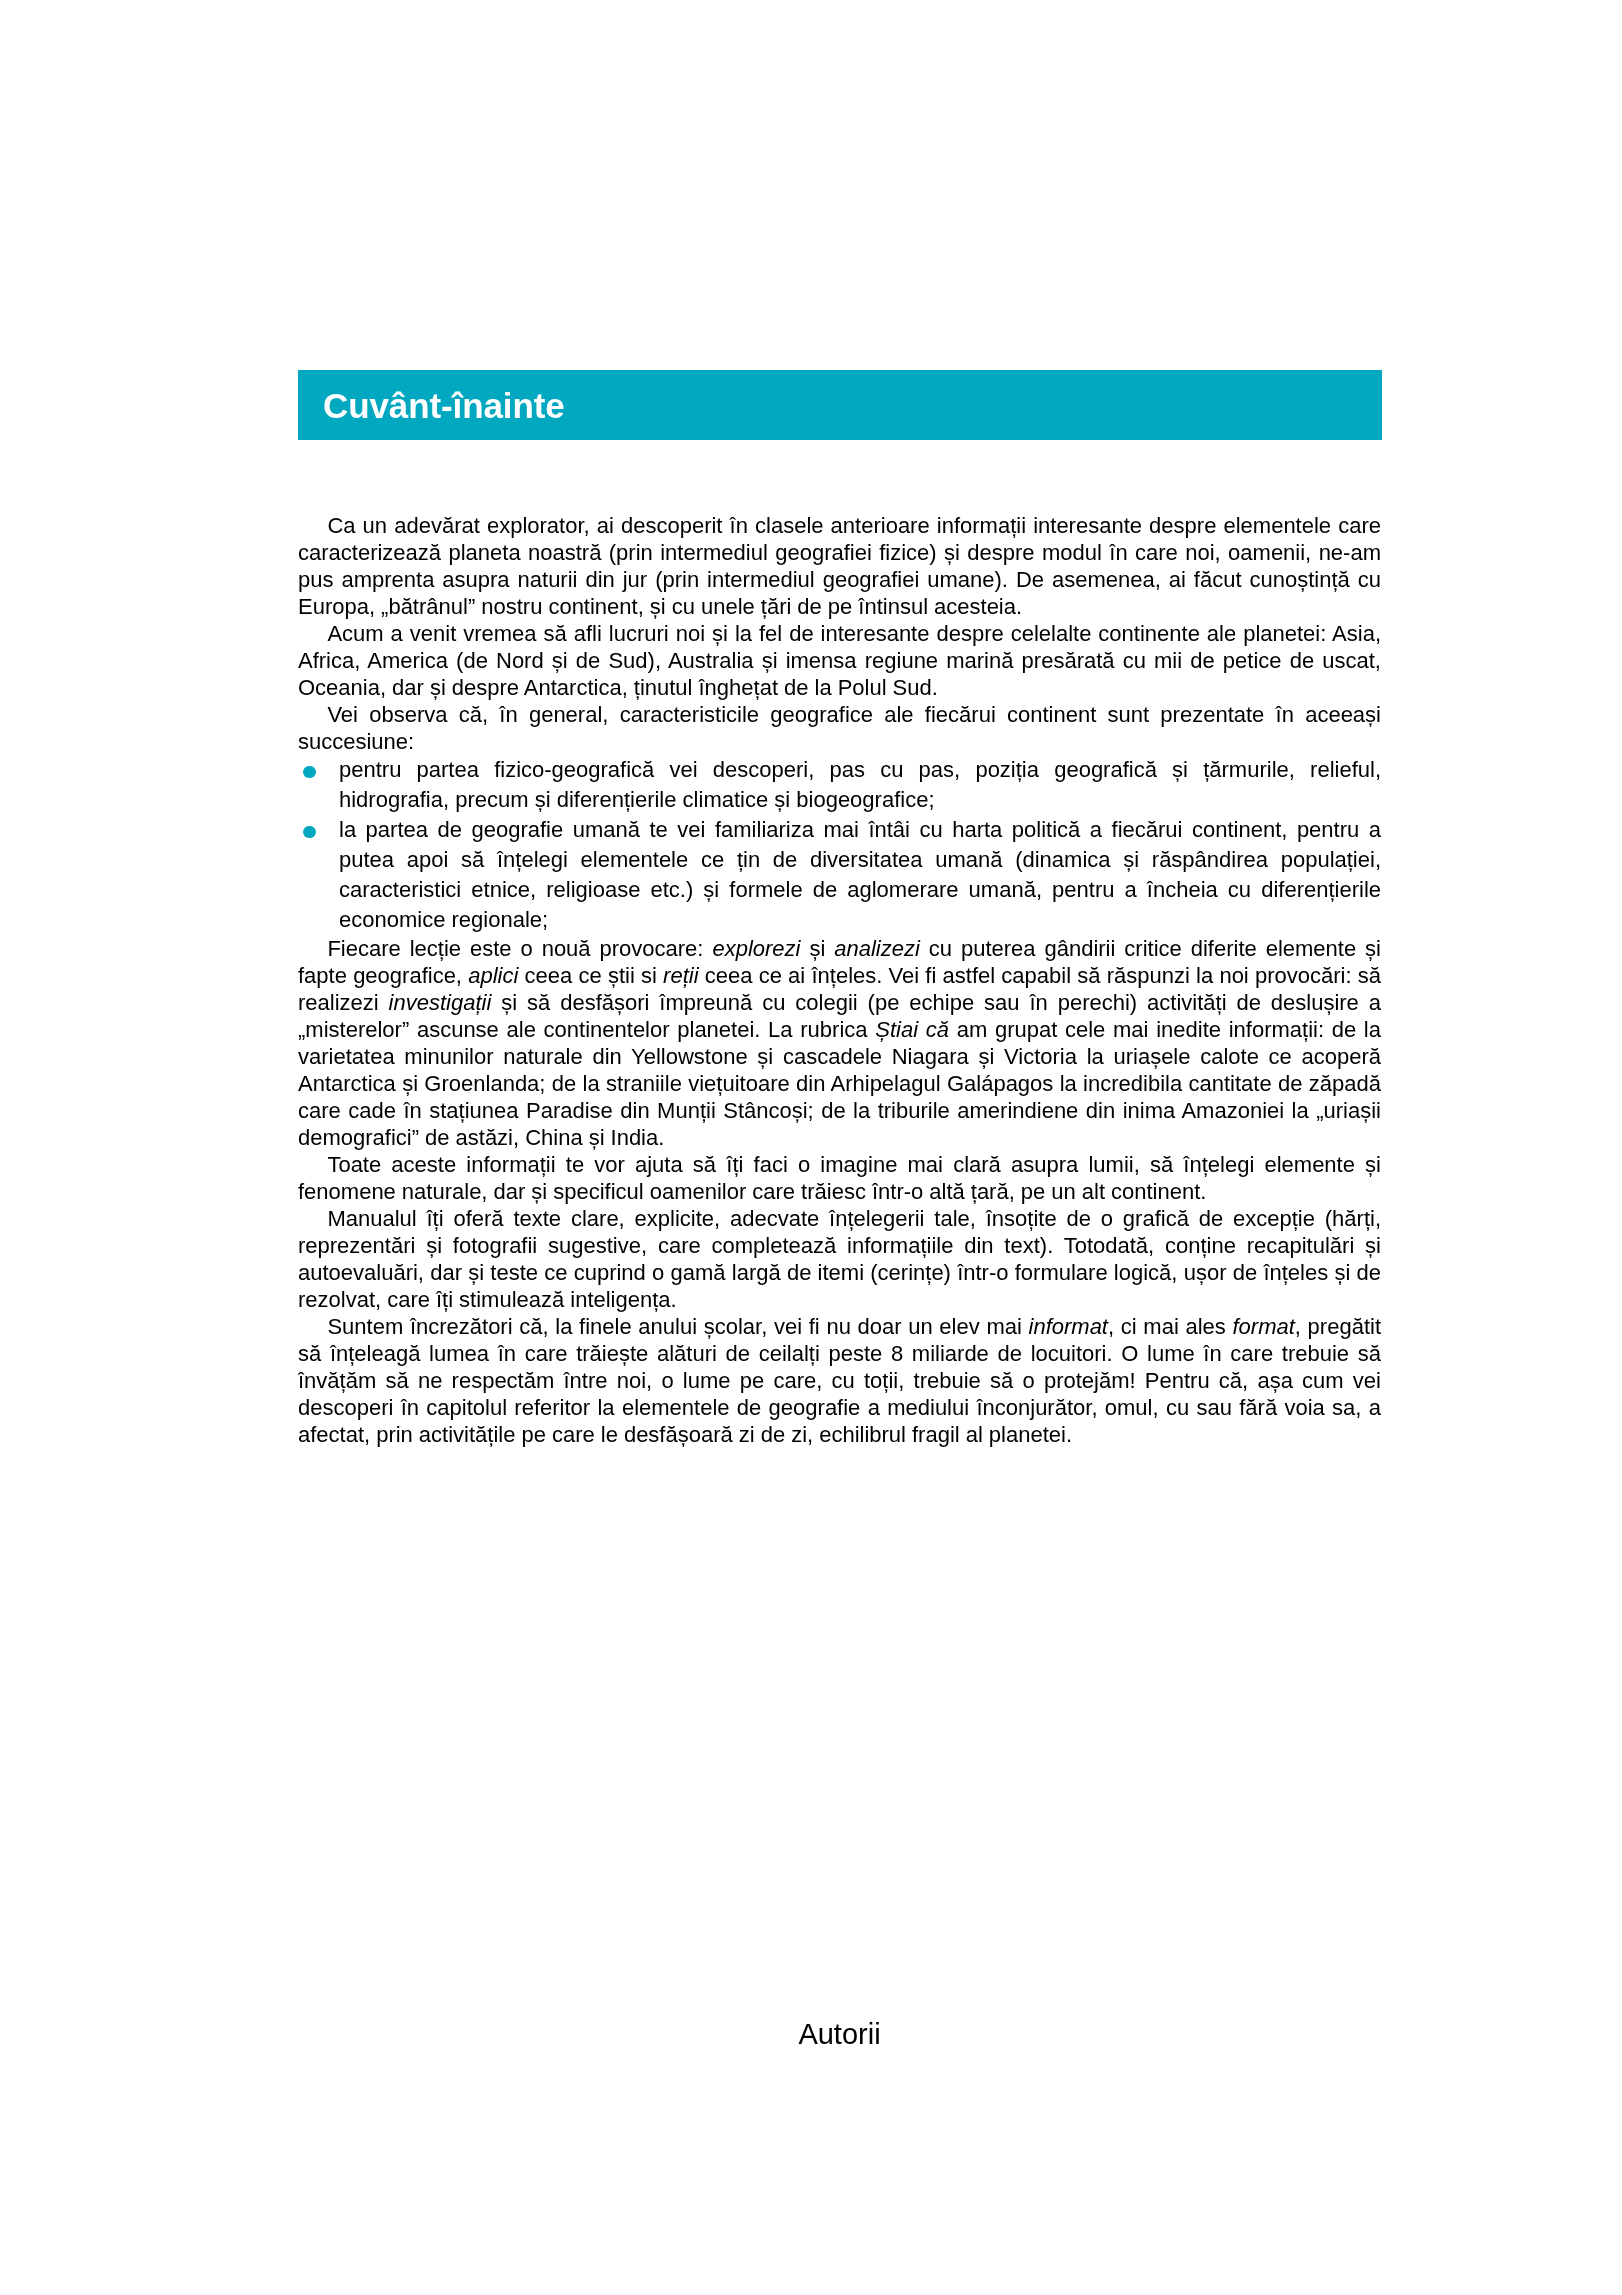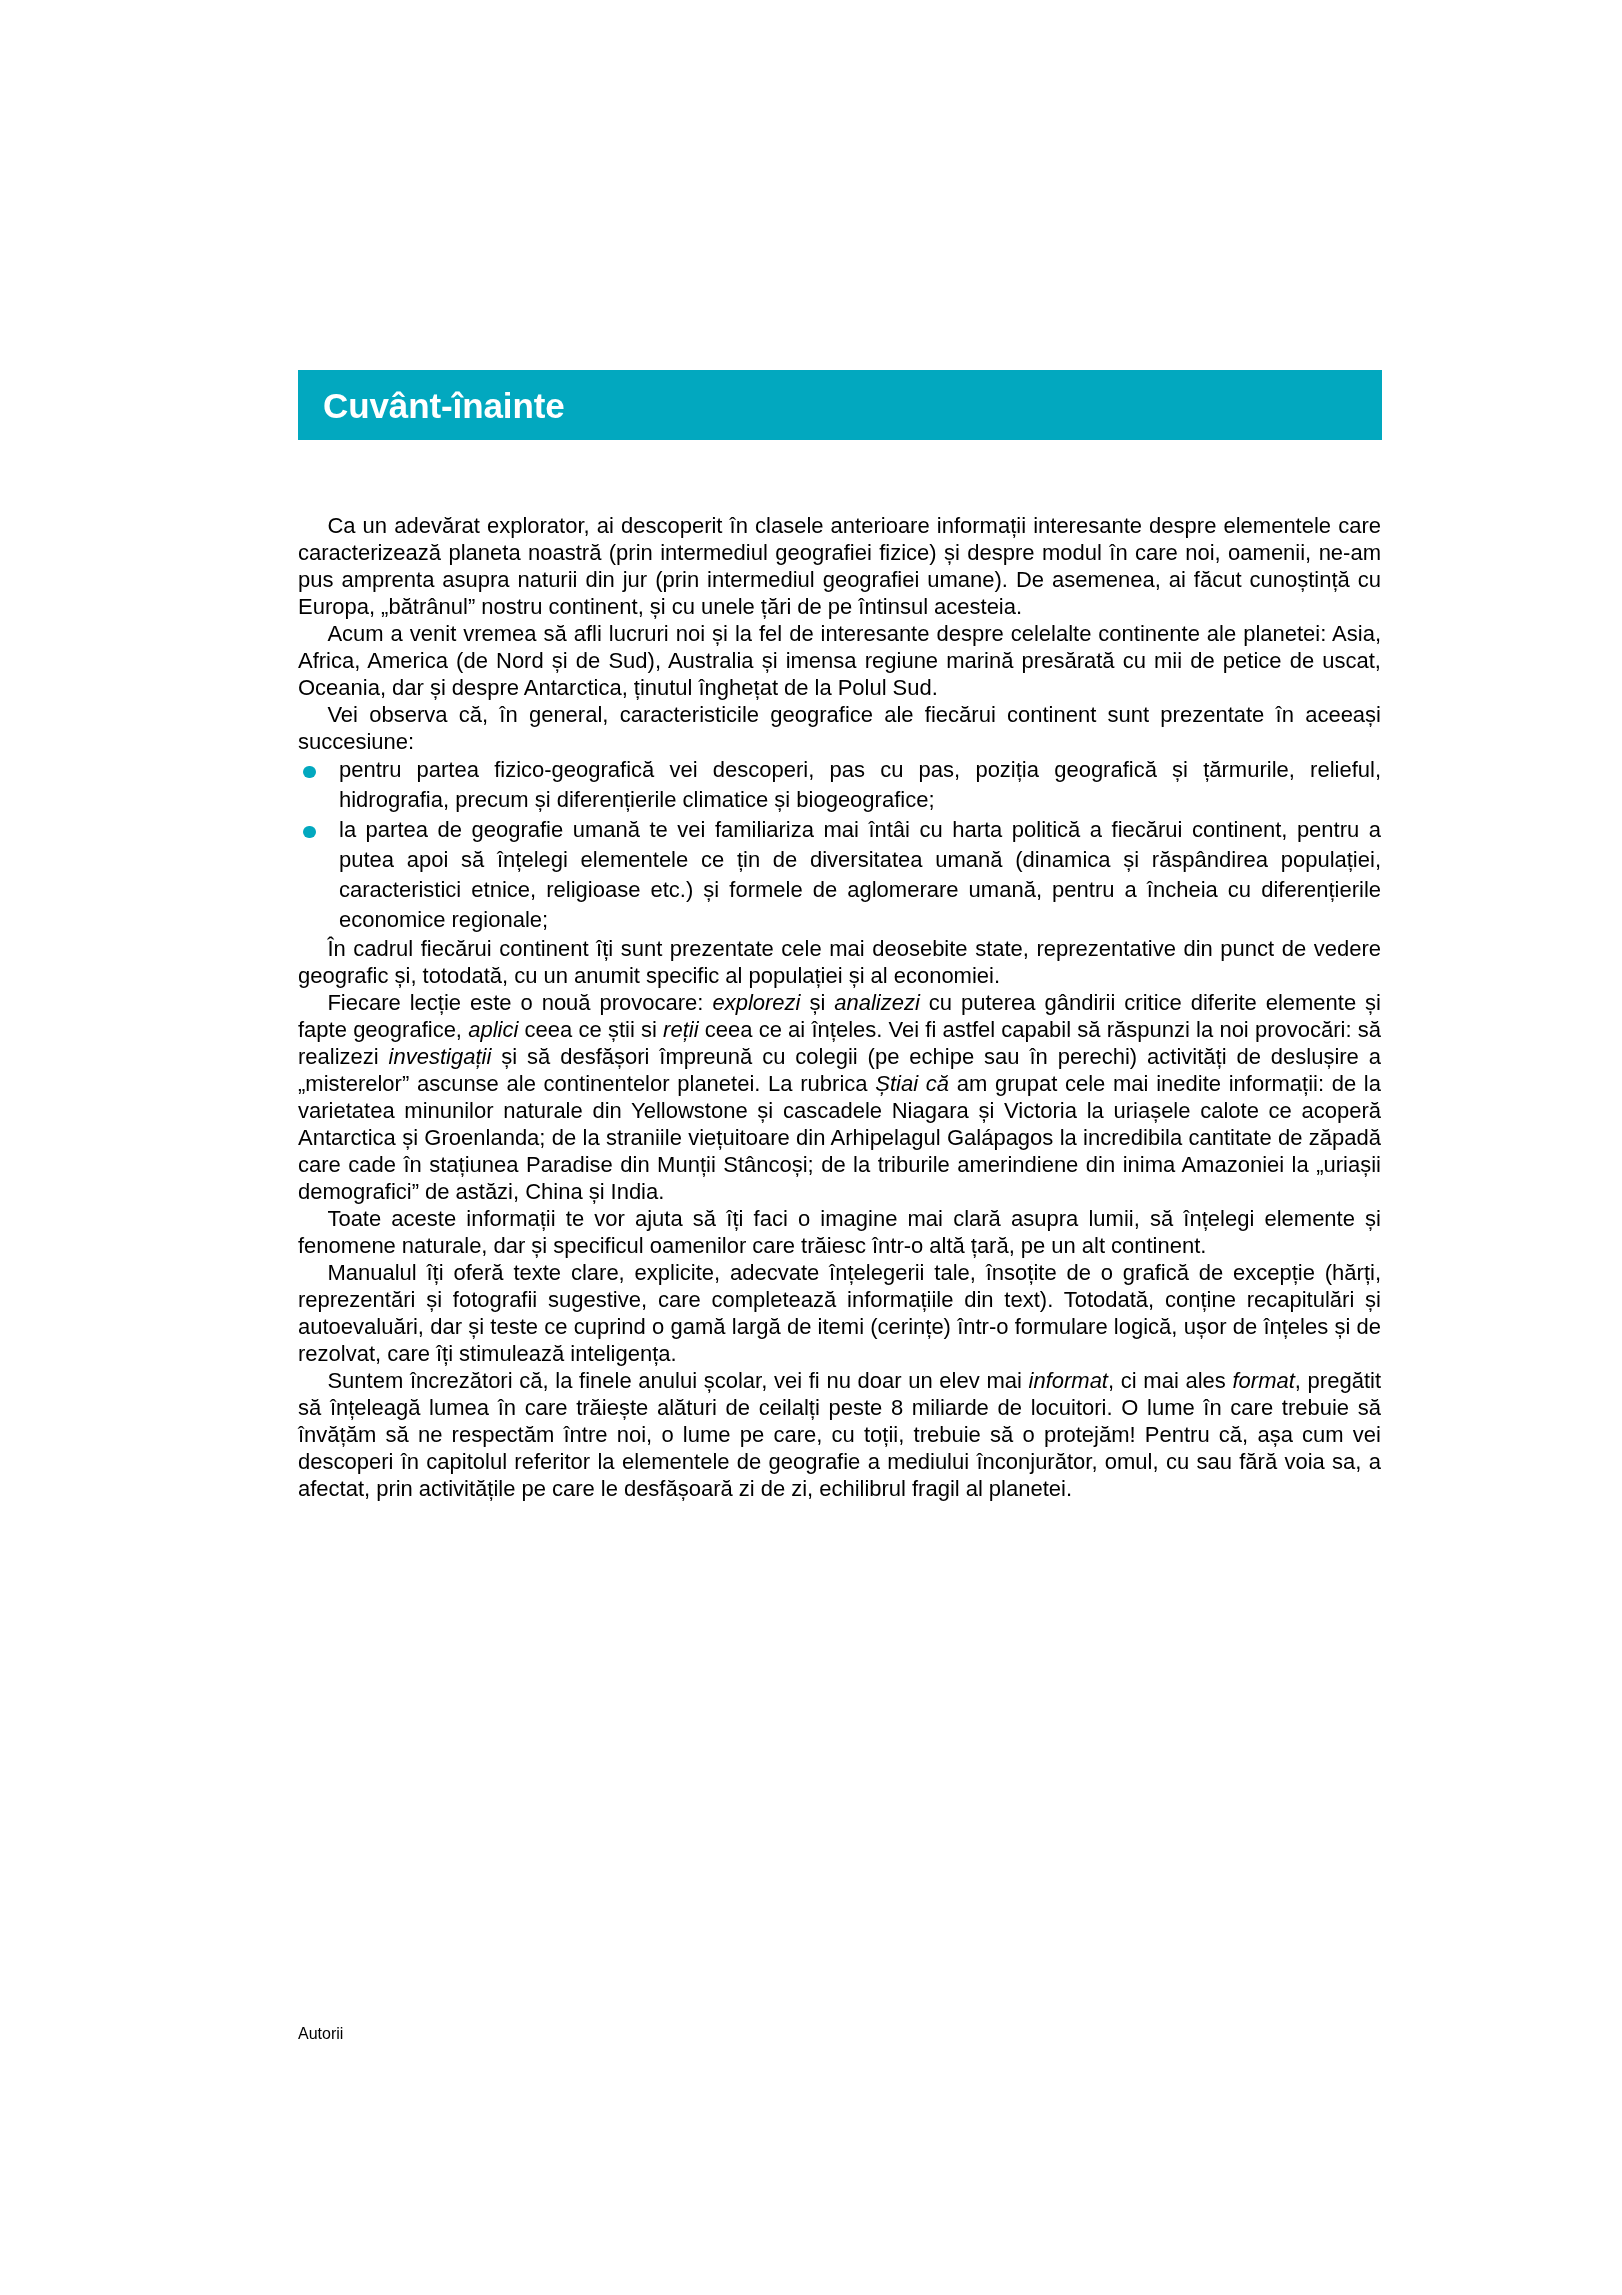--- a/index.html
+++ b/index.html
@@ -90,22 +90,22 @@
     background: #02a8bf;
     display: block;
   }
 
   
   .signature {
     position: absolute;
     left: 298px;
     top: 2019px;
     width: 1083px;
-    text-align: left;
-    font-size: 16px;
+    text-align: center;
+    font-size: 29px;
     line-height: 30px;
   }
 </style>
 </head>
 <body>
 
 <div id="page">
 
   <div class="header-band">
     <div class="header-title">Cuvânt-înainte</div>
@@ -123,21 +123,20 @@
       <li class="bullet-item">
         <span class="bullet-dot"></span>
         <span>pentru partea fizico-geografică vei descoperi, pas cu pas, poziția geografică și țărmurile, relieful, hidrografia, precum și diferențierile climatice și biogeografice;</span>
       </li>
       <li class="bullet-item">
         <span class="bullet-dot"></span>
         <span>la partea de geografie umană te vei familiariza mai întâi cu harta politică a fiecărui continent, pentru a putea apoi să înțelegi elementele ce țin de diversitatea umană (dinamica și răspândirea populației, caracteristici etnice, religioase etc.) și formele de aglomerare umană, pentru a încheia cu diferențierile economice regionale;</span>
       </li>
     </ul>
 
-    <p class="para">În cadrul fiecărui continent îți sunt prezentate cele mai deosebite state, reprezentative din punct de vedere geografic și, totodată, cu un anumit specific al populației și al economiei.</p>
 
     <p class="para"><span>Fiecare lecție este o nouă provocare: </span><em>explorezi</em><span> și </span><em>analizezi</em><span> cu puterea gândirii critice diferite elemente și fapte geografice, </span><em>aplici</em><span> ceea ce știi si </span><em>reții</em><span> ceea ce ai înțeles. Vei fi astfel capabil să răspunzi la noi provocări: să realizezi </span><em>investigații</em><span> și să desfășori împreună cu colegii (pe echipe sau în perechi) activități de deslușire a „misterelor” ascunse ale continentelor planetei. La rubrica </span><em>Știai că</em><span> am grupat cele mai inedite informații: de la varietatea minunilor naturale din Yellowstone și cascadele Niagara și Victoria la uriașele calote ce acoperă Antarctica și Groenlanda; de la straniile viețuitoare din Arhipelagul Galápagos la incredibila cantitate de zăpadă care cade în stațiunea Paradise din Munții Stâncoși; de la triburile amerindiene din inima Amazoniei la „uriașii demografici” de astăzi, China și India.</span></p>
 
     <p class="para">Toate aceste informații te vor ajuta să îți faci o imagine mai clară asupra lumii, să înțelegi elemente și fenomene naturale, dar și specificul oamenilor care trăiesc într-o altă țară, pe un alt continent.</p>
 
     <p class="para">Manualul îți oferă texte clare, explicite, adecvate înțelegerii tale, însoțite de o grafică de excepție (hărți, reprezentări și fotografii sugestive, care completează informațiile din text). Totodată, conține recapitulări și autoevaluări, dar și teste ce cuprind o gamă largă de itemi (cerințe) într-o formulare logică, ușor de înțeles și de rezolvat, care îți stimulează inteligența.</p>
 
     <p class="para"><span>Suntem încrezători că, la finele anului școlar, vei fi nu doar un elev mai </span><em>informat</em><span>, ci mai ales </span><em>format</em><span>, pregătit să înțeleagă lumea în care trăiește alături de ceilalți peste 8 miliarde de locuitori. O lume în care trebuie să învățăm să ne respectăm între noi, o lume pe care, cu toții, trebuie să o protejăm! Pentru că, așa cum vei descoperi în capitolul referitor la elementele de geografie a mediului înconjurător, omul, cu sau fără voia sa, a afectat, prin activitățile pe care le desfășoară zi de zi, echilibrul fragil al planetei.</span></p>
 
   </div>

